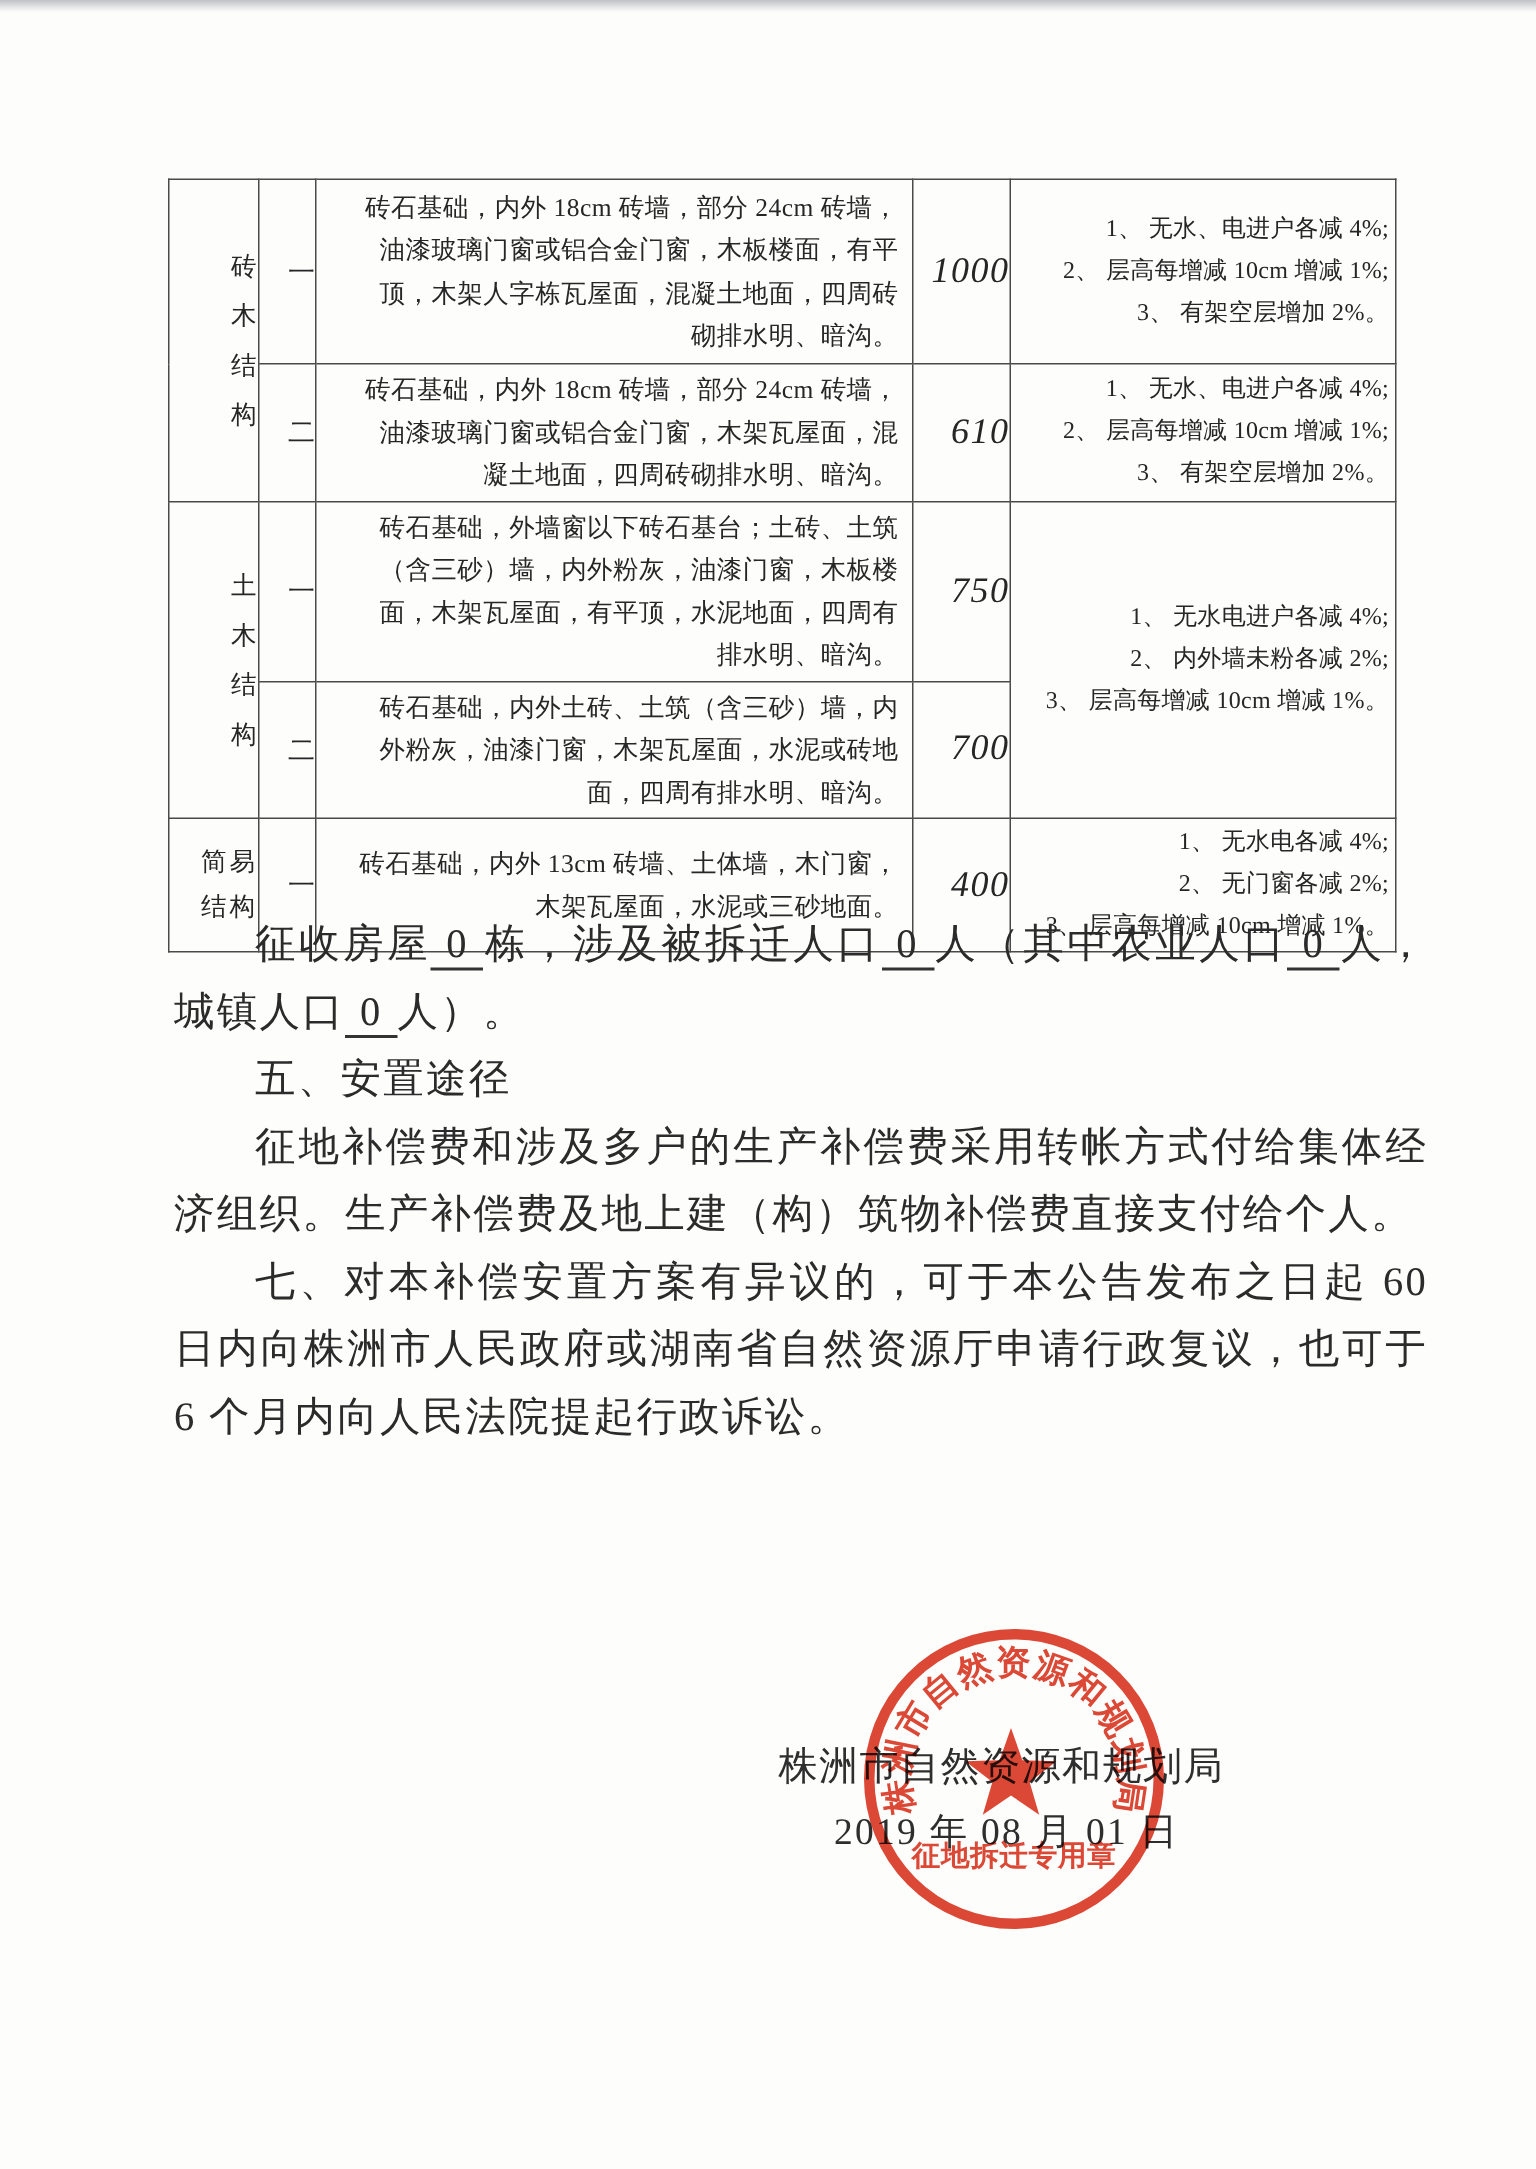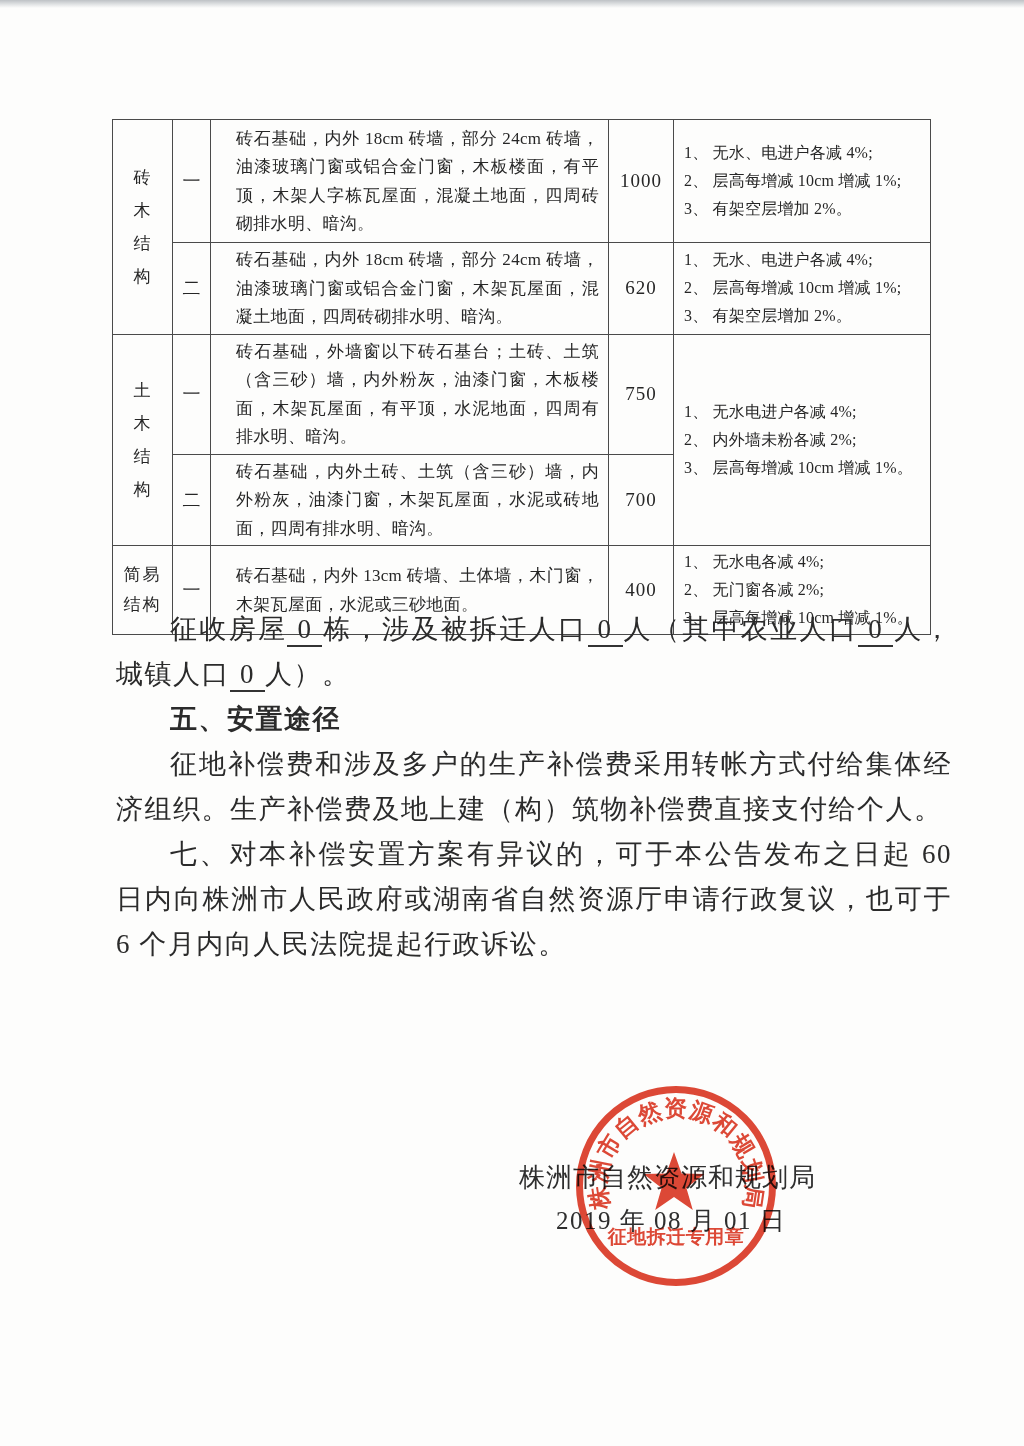--- a/index.html
+++ b/index.html
@@ -15,40 +15,40 @@
     position:absolute; top:0; left:0; width:1024px; height:8px;
     background:linear-gradient(180deg,#a9aeb3 0%,#d8dbdd 55%,#fdfdfc 100%);
     opacity:.75;
   }
   
   .comp-table {
     position:absolute; left:112px; top:119px; width:818px;
     border-collapse:collapse; table-layout:fixed;
   }
   .comp-table td {
-    border:1.4px solid #4a4a4a; vertical-align:middle; overflow:hidden;
+    border:1.4px solid #4a4a4a; vertical-align:middle; overflow:hidden;text-align:right;
   }
   .cell-group { text-align:center; font-size:17px; line-height:33px; letter-spacing:1px; }
   .cell-group.two-char-lines { line-height:30px; letter-spacing:2px; }
   .cell-grade { text-align:center; font-size:18px; }
   .cell-desc  {
     font-size:17px; line-height:28.5px; letter-spacing:.3px;
     padding:3px 9px 2px 25px; text-align:justify; vertical-align:top;
   }
-  .cell-price { text-align:center; font-size:19px; letter-spacing:1px; }
+  .cell-price { text-align:center; font-size:24px; letter-spacing:1px;font-style:italic; }
   .cell-adj   { font-size:16px; line-height:28px; letter-spacing:.2px; padding:2px 4px 2px 10px; }
   .adj-line { white-space:nowrap; }
   
   .doc-body {
     position:absolute; left:74px; top:607px; width:878px;
     font-size:27px; line-height:45px; letter-spacing:1.5px;
     text-align:justify; color:#2b2b2b;
   }
   .doc-body p { text-indent:54px;margin-left:42px; }
-  .doc-heading { font-weight:bold; }
+  .doc-heading { font-weight:normal; }
   .blank {
     display:inline-block; line-height:32px; padding:0 10px; text-indent:0;
     border-bottom:2px solid #333;
   }
   
   .sig-org  { position:absolute; left:519px; top:1160px; font-size:26px; letter-spacing:1px;  color:#2e2e2e; }
   .sig-date { position:absolute; left:556px; top:1204px; font-size:25px; letter-spacing:1.5px; color:#2e2e2e; }
   .stamp {
     position:absolute; left:566px; top:1076px; width:220px; height:220px;
     mix-blend-mode:multiply; opacity:.93;
@@ -82,21 +82,21 @@
         <td class="cell-price">1000</td>
         <td class="cell-adj">
           <div class="adj-line">1、 无水、电进户各减 4%;</div>
           <div class="adj-line">2、 层高每增减 10cm 增减 1%;</div>
           <div class="adj-line">3、 有架空层增加 2%。</div>
         </td>
       </tr>
       <tr style="height:88px">
         <td class="cell-grade">二</td>
         <td class="cell-desc">砖石基础，内外 18cm 砖墙，部分 24cm 砖墙，油漆玻璃门窗或铝合金门窗，木架瓦屋面，混凝土地面，四周砖砌排水明、暗沟。</td>
-        <td class="cell-price">620</td>
+        <td class="cell-price">610</td>
         <td class="cell-adj">
           <div class="adj-line">1、 无水、电进户各减 4%;</div>
           <div class="adj-line">2、 层高每增减 10cm 增减 1%;</div>
           <div class="adj-line">3、 有架空层增加 2%。</div>
         </td>
       </tr>
       <tr style="height:102px">
         <td class="cell-group" rowspan="2">
           <div>土</div>
           <div>木</div>

